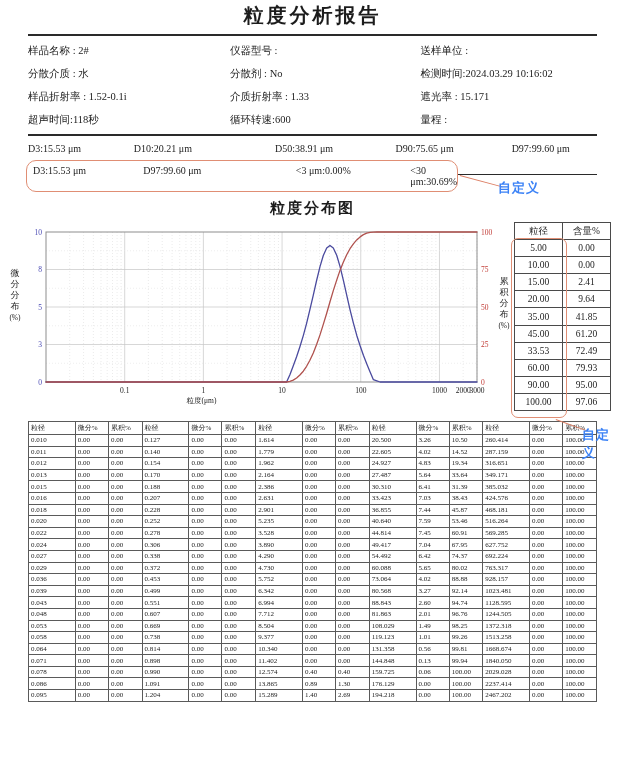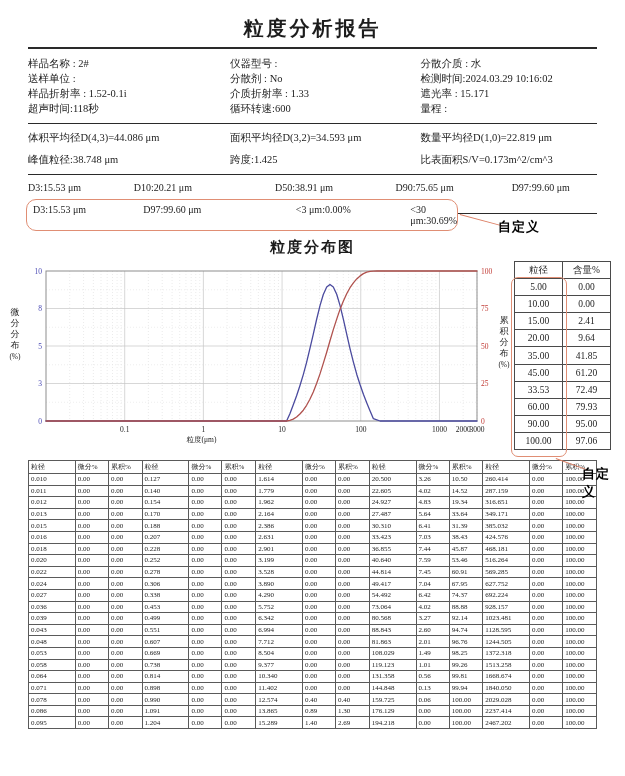--- a/index.html
+++ b/index.html
@@ -1,34 +1,34 @@
 <!DOCTYPE html>
 <html><head>
 <meta charset="utf-8">
 <style>
   html,body{margin:0;padding:0;background:#fff;}
   body{width:625px;height:776px;position:relative;overflow:hidden;
        font-family:"Liberation Serif","DejaVu Serif",serif;color:#1c1c1c;}
   .page{position:absolute;inset:0;}
-  .title{ text-align:center;font-size:20px;font-weight:bold;letter-spacing:3px;padding-top:15px;}
+  .title{ text-align:center;font-size:20px;font-weight:bold;letter-spacing:3px;padding-top:2px;}
   .rule{margin:0 28px;border-bottom:1.5px solid #2a2a2a;}
   .rule.thick{border-bottom-width:2px;margin-top:5px;}
   .grid{margin:0 28px;display:grid;}
   .grid .cell{white-space:nowrap;overflow:visible;}
-  .info{grid-template-columns:35.5% 33.5% 31%;font-size:10.5px;row-gap:1px;padding:8px 0 7px;}
+  .info{grid-template-columns:35.5% 33.5% 31%;font-size:10.5px;row-gap:9px;padding:8px 0 7px;}
   .stats{grid-template-columns:35.5% 33.5% 31%;font-size:10.5px;row-gap:8px;padding:7px 0 7px;}
   .drow{grid-template-columns:18.6% 24.8% 21.2% 20.4% 15%;font-size:10px;padding:7px 0 2px;}
   .customwrap{position:relative;height:32px;margin:2px 28px 0;}
   .behindline{position:absolute;left:0;right:0;top:16px;border-top:1.5px solid #2a2a2a;z-index:0;}
   .custombox{position:absolute;left:-2px;top:2px;width:432px;box-sizing:border-box;
     display:grid;grid-template-columns:26% 36% 27% 11%;padding:4px 0 4px 6px;
     border:1.5px solid #e08e74;border-radius:10px;background:#fff;font-size:10px;z-index:1;}
   .anno-line{position:absolute;border-top:1.6px solid #dd8066;transform-origin:left top;}
   .anno-line.l1{left:432px;top:17px;width:44px;transform:rotate(15deg);}
-  .anno-label{position:absolute;color:#000000;font-weight:bold;font-size:13px;letter-spacing:1px;
+  .anno-label{position:absolute;color:#3b82f6;font-weight:bold;font-size:13px;letter-spacing:1px;
     font-family:"Liberation Sans","DejaVu Sans",sans-serif;}
   .anno-label.l1{left:470px;top:21px;}
   .sec-title{text-align:center;font-weight:bold;font-size:15px;letter-spacing:2px;margin-top:9px;}
   .chart-section{position:relative;height:198px;margin-top:2px;}
   .ylab{position:absolute;width:14px;font-size:9px;line-height:11px;text-align:center;color:#1c1c1c;}
   .ylab span{display:block;}
   .ylab .pct{font-size:7.5px;}
   .ylab.left{left:8px;top:48px;}
   .ylab.right{left:497px;top:56px;}
   #chart-svg{position:absolute;left:22px;top:0;}
@@ -52,41 +52,33 @@
 <body>
 
 <div class="page">
 
   <div class="title">粒度分析报告</div>
   <div class="rule thick"></div>
 
   <div class="grid info">
       <div class="cell">样品名称 : 2#</div>
       <div class="cell">仪器型号 :</div>
+      <div class="cell">送样单位 :</div>
       <div class="cell">分散介质 : 水</div>
-      <div class="cell">送样单位 :</div>
       <div class="cell">分散剂 : No</div>
       <div class="cell">检测时间:2024.03.29 10:16:02</div>
       <div class="cell">样品折射率 : 1.52-0.1i</div>
       <div class="cell">介质折射率 : 1.33</div>
       <div class="cell">遮光率 : 15.171</div>
       <div class="cell">超声时间:118秒</div>
       <div class="cell">循环转速:600</div>
       <div class="cell">量程 :</div>
     </div>
   <div class="rule"></div>
 
-  <div class="grid stats">
-      <div class="cell">体积平均径D(4,3)=44.086 μm</div>
-      <div class="cell">面积平均径D(3,2)=34.593 μm</div>
-      <div class="cell">数量平均径D(1,0)=22.819 μm</div>
-      <div class="cell">峰值粒径:38.748 μm</div>
-      <div class="cell">跨度:1.425</div>
-      <div class="cell">比表面积S/V=0.173m^2/cm^3</div>
-    </div>
   <div class="rule"></div>
 
   <div class="grid drow">
       <div class="cell">D3:15.53 μm</div>
       <div class="cell">D10:20.21 μm</div>
       <div class="cell">D50:38.91 μm</div>
       <div class="cell">D90:75.65 μm</div>
       <div class="cell">D97:99.60 μm</div>
     </div>
 
@@ -412,21 +404,21 @@
           <td>0.00</td>
           <td>100.00</td>
         </tr>
         <tr>
           <td>0.020</td>
           <td>0.00</td>
           <td>0.00</td>
           <td>0.252</td>
           <td>0.00</td>
           <td>0.00</td>
-          <td>3.199</td>
+          <td>5.235</td>
           <td>0.00</td>
           <td>0.00</td>
           <td>40.640</td>
           <td>7.59</td>
           <td>53.46</td>
           <td>516.264</td>
           <td>0.00</td>
           <td>100.00</td>
         </tr>
         <tr>
@@ -470,20 +462,37 @@
           <td>0.338</td>
           <td>0.00</td>
           <td>0.00</td>
           <td>4.290</td>
           <td>0.00</td>
           <td>0.00</td>
           <td>54.492</td>
           <td>6.42</td>
           <td>74.37</td>
           <td>692.224</td>
+          <td>0.00</td>
+          <td>100.00</td>
+        </tr>
+        <tr>
+          <td>0.029</td>
+          <td>0.00</td>
+          <td>0.00</td>
+          <td>0.372</td>
+          <td>0.00</td>
+          <td>0.00</td>
+          <td>4.730</td>
+          <td>0.00</td>
+          <td>0.00</td>
+          <td>60.088</td>
+          <td>5.65</td>
+          <td>80.02</td>
+          <td>763.317</td>
           <td>0.00</td>
           <td>100.00</td>
         </tr>
         <tr>
           <td>0.036</td>
           <td>0.00</td>
           <td>0.00</td>
           <td>0.453</td>
           <td>0.00</td>
           <td>0.00</td>

